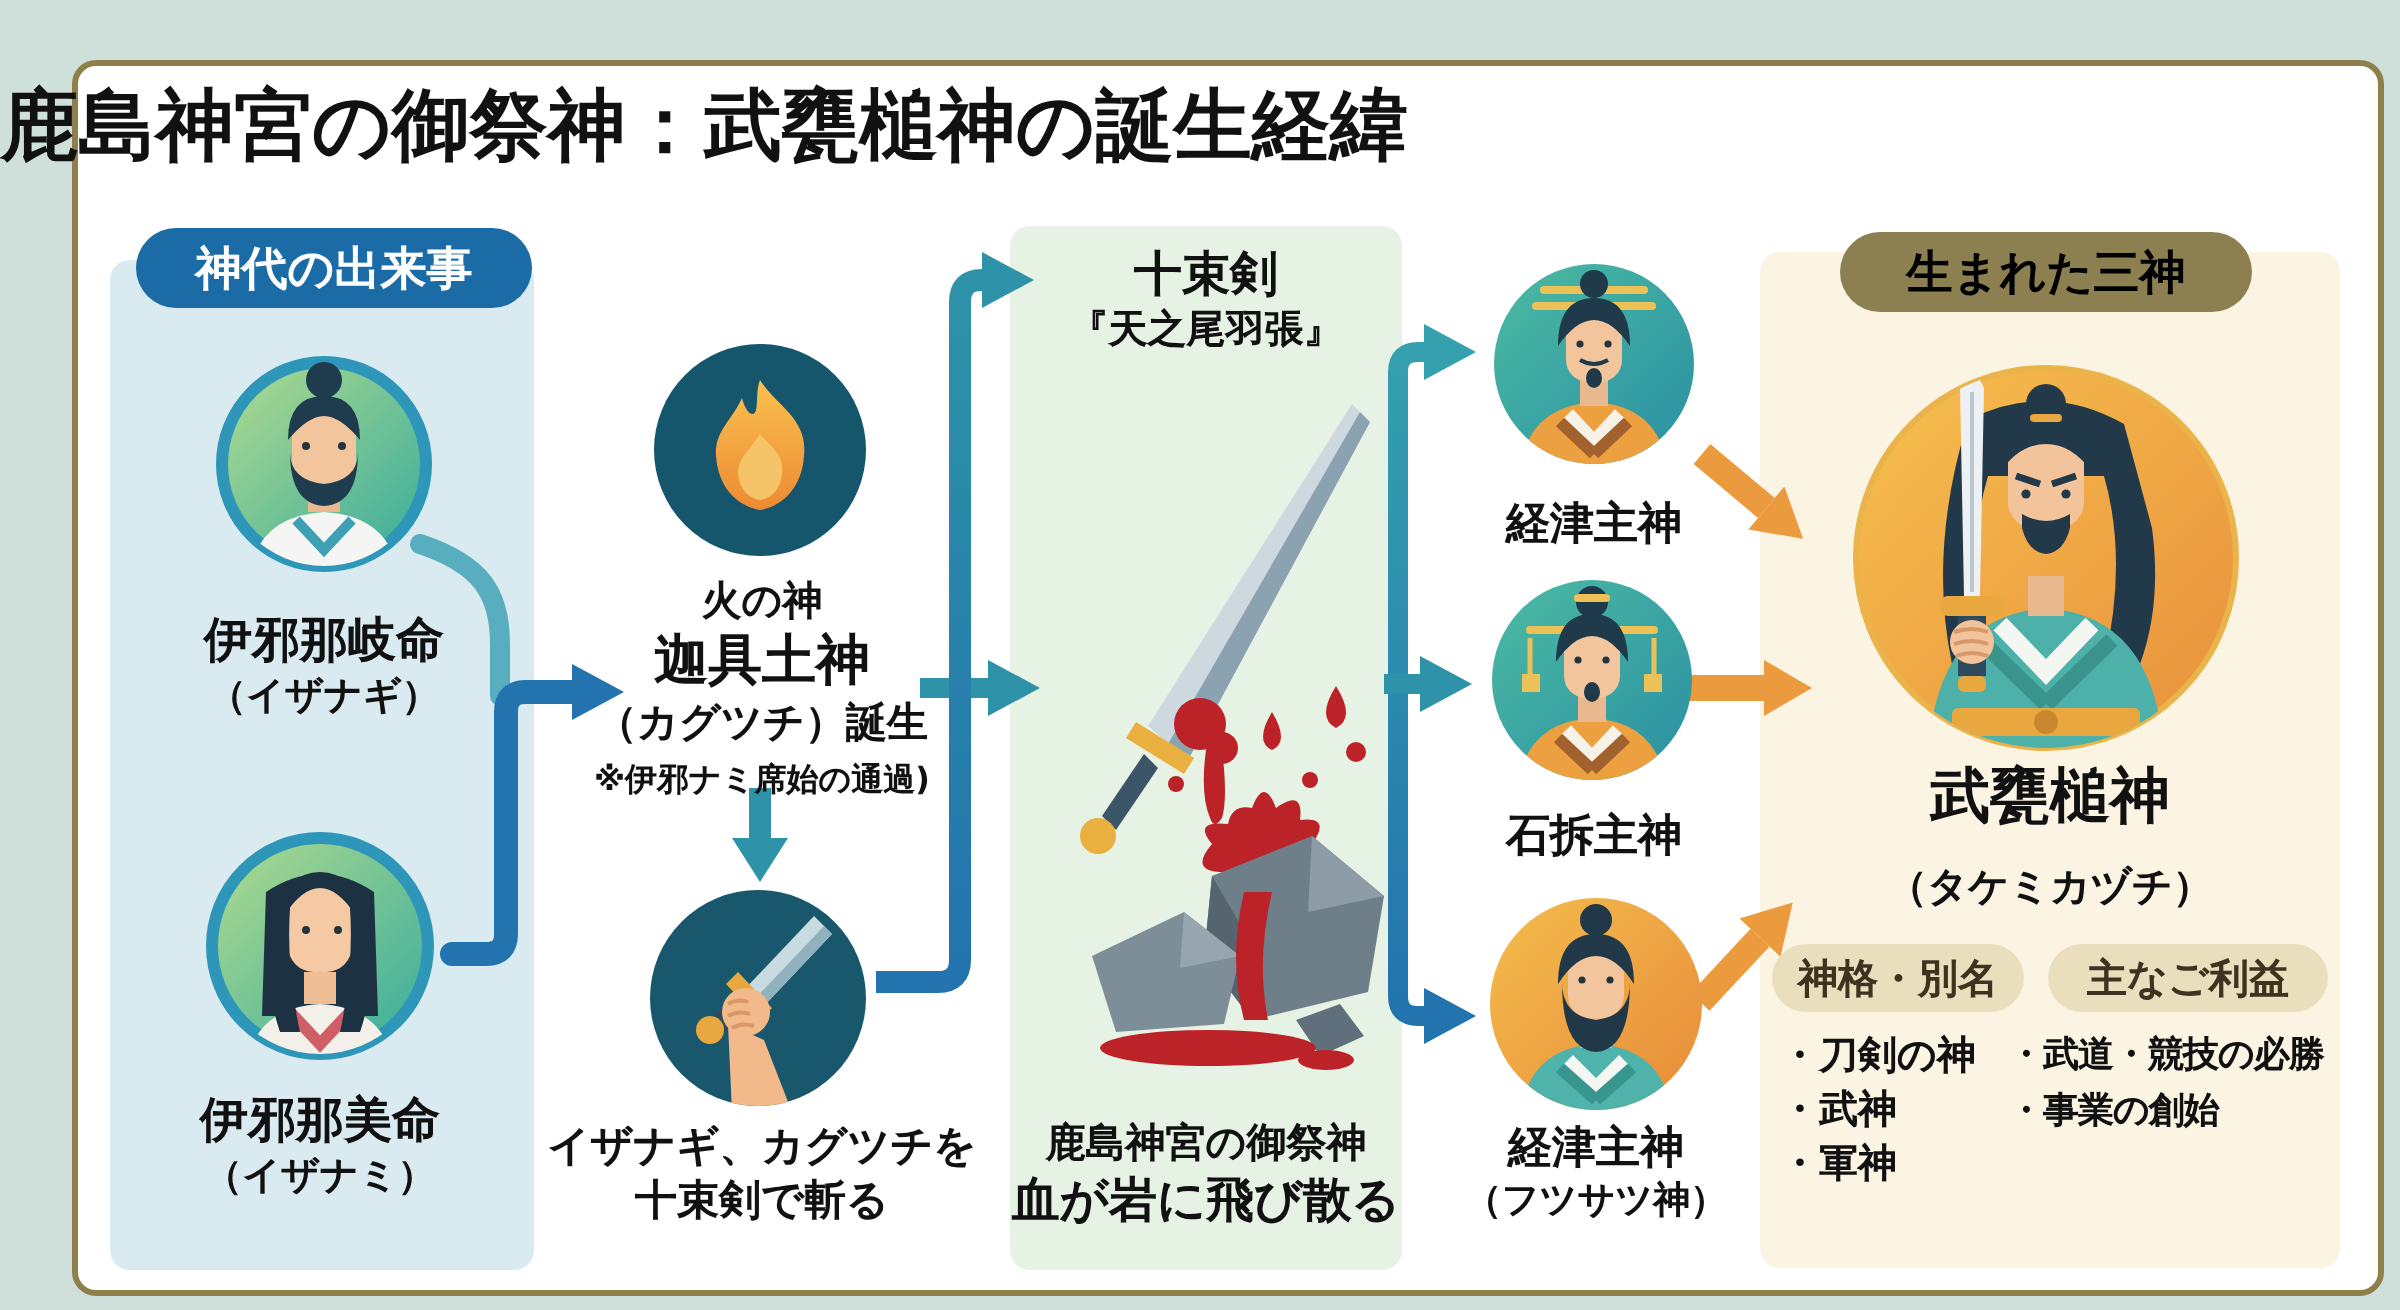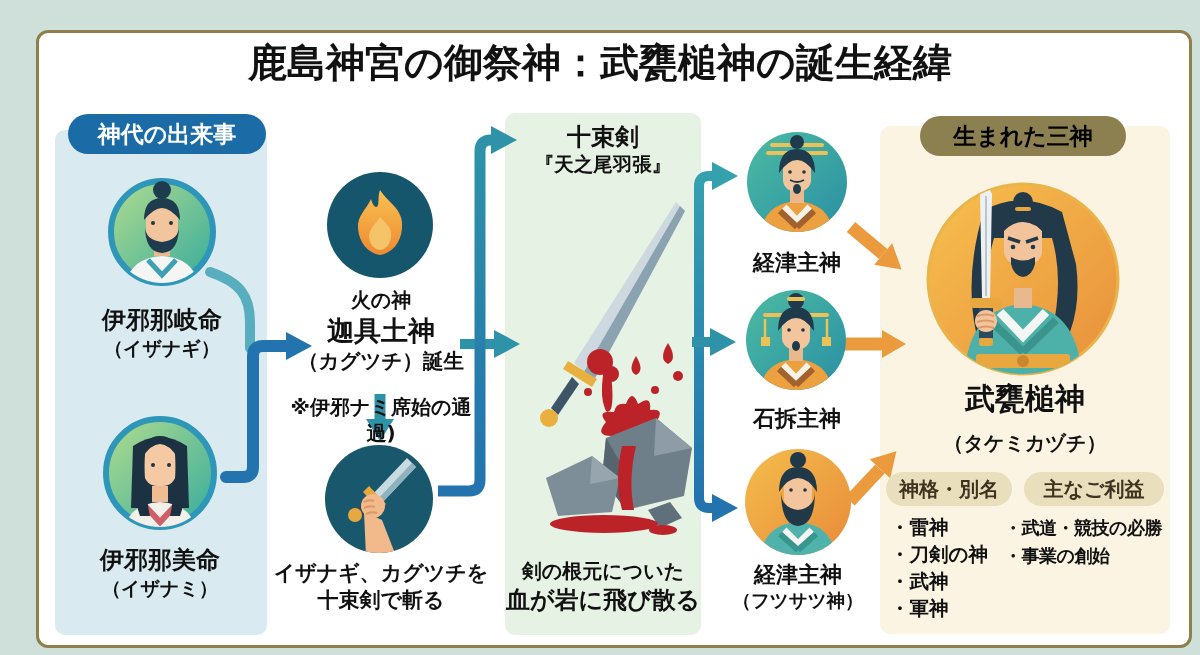--- a/index.html
+++ b/index.html
@@ -1,20 +1,20 @@
 <!DOCTYPE html>
 <html style="--outer_bg: #cfe0db; --card_border: #8f7f4b; --badge_blue: #1a6ba6; --left_panel_bg: #d9ebf0; --green_panel_bg: #e6f2e3; --cream_panel_bg: #fbf4e2; --badge_olive: #8d8050; --tan_badge_bg: #eadfbd; --tan_badge_text: #3f3320; --arrow_teal: #2e93a8; --arrow_blue: #2273ae; --arrow_orange: #ec9a3e; --blood_red: #bc2328;"><head>
 <meta charset="utf-8">
 <style>
   html,body{margin:0;padding:0;}
   .stage{position:relative;width:1200px;height:655px;background:var(--outer_bg,#cfe0db);
     font-family:"DejaVu Sans","Liberation Sans",sans-serif;overflow:hidden;}
   .card{position:absolute;left:36px;top:30px;width:1150px;height:612px;background:#fff;
     border:3px solid var(--card_border,#8f7f4b);border-radius:12px;z-index:0;}
-  .title{position:absolute;left:0;right:0;top:36px;text-align:center;font-size:39px;
+  .title{position:absolute;left:0;right:0;top:36px;text-align:left;font-size:39px;
     font-weight:bold;color:#111;z-index:3;}
   .panel{position:absolute;border-radius:10px;z-index:1;}
   #left-panel{left:55px;top:130px;width:212px;height:505px;background:var(--left_panel_bg,#d9ebf0);}
   #sword-panel{left:505px;top:113px;width:196px;height:522px;background:var(--green_panel_bg,#e6f2e3);}
   #right-panel{left:880px;top:126px;width:290px;height:508px;background:var(--cream_panel_bg,#fbf4e2);}
   .pill{position:absolute;display:flex;align-items:center;justify-content:center;
     font-weight:bold;border-radius:20px;z-index:4;white-space:nowrap;}
   .name-label{position:absolute;font-weight:bold;color:#111;text-align:center;line-height:1.28;z-index:3;}
   .list{position:absolute;font-weight:bold;color:#111;text-align:left;z-index:3;}
   .avatar{position:absolute;z-index:3;}
@@ -152,21 +152,21 @@
         </linearGradient>
     </defs>
     <circle cx="55" cy="55" r="53" fill="#15566c"></circle>
     <path d="M55 20 C63 33 79 39 77 58 C76 73 67 83 55 85 C43 83 34 73 33 58 C32 46 41 40 46 29 C48 37 52 39 53 35 C54 31 53 25 55 20 Z" fill="url(#gF)"></path>
     <path d="M55 47 C61 54 67 57 66 67 C65 75 61 79 55 80 C49 79 45 75 44 67 C44 59 50 55 55 47 Z" fill="#f6c468"></path>
   </svg>
   <div class="name-label" style="left:283px;top:288px;width:196px">
     <div style="font-size:20px">火の神</div>
     <div style="font-size:27px">迦具土神</div>
     <div style="font-size:20.5px">（カグツチ）誕生</div>
-    <div style="font-size:20px;margin-top:21px">※伊邪ナミ席始の通過)</div>
+    <div style="font-size:16px;margin-top:6px">※伊邪ナミ席始の通過)</div>
   </div>
 
   <svg class="avatar" style="left:322px;top:442px" width="114" height="114" viewBox="0 0 114 114">
     <defs>
         <clipPath id="cS">
           <circle cx="57" cy="57" r="54"></circle>
         </clipPath>
       </defs>
     <circle cx="57" cy="57" r="54" fill="#19576d"></circle>
     <g clip-path="url(#cS)">
@@ -212,21 +212,21 @@
     <polygon points="38,298 84,276 112,298 104,332 50,336" fill="#7e8e98"></polygon>
     <polygon points="84,276 112,298 82,304" fill="#97a5ae"></polygon>
     <polygon points="140,330 162,322 174,338 152,348" fill="#5f707c"></polygon>
     <g style="fill:var(--blood_red,#bc2328)">
       <path d="M114 266 q-8 34 0 64 l12 0 q-6 -30 2 -64 z"></path>
       <ellipse cx="96" cy="344" rx="54" ry="9"></ellipse>
         <ellipse cx="155" cy="350" rx="14" ry="5"></ellipse>
     </g>
   </svg>
   <div class="name-label" style="left:503px;top:559px;width:200px">
-    <div style="font-size:20px">剣の根元についた</div>
+    <div style="font-size:20px">鹿島神宮の御祭神</div>
     <div style="font-size:24px">血が岩に飛び散る</div>
   </div>
 
   <svg class="avatar" style="left:744px;top:129px" width="106" height="106" viewBox="0 0 106 106">
     <defs>
       <linearGradient id="gT1" x1="0" y1="0" x2="1" y2="1">
           <stop offset="0" stop-color="#4cbba2"></stop>
           <stop offset="1" stop-color="#2a8fa4"></stop>
         </linearGradient>
       <clipPath id="cT1">
@@ -350,21 +350,20 @@
     </g>
   </svg>
 
   <div class="name-label" style="left:880px;top:380px;width:290px;font-size:30px">武甕槌神</div>
   <div class="name-label" style="left:880px;top:431px;width:290px;font-size:20px">（タケミカヅチ）</div>
 
   <div class="pill" style="left:886px;top:472px;width:126px;height:34px;background:var(--tan_badge_bg,#eadfbd);color:var(--tan_badge_text,#3f3320);font-size:20px">神格・別名</div>
   <div class="pill" style="left:1024px;top:472px;width:140px;height:34px;background:var(--tan_badge_bg,#eadfbd);color:var(--tan_badge_text,#3f3320);font-size:20px">主なご利益</div>
 
   <div class="list" style="left:890px;top:514px;width:120px;font-size:19.5px;line-height:27px">
-    <div>・雷神</div>
     <div>・刀剣の神</div>
     <div>・武神</div>
     <div>・軍神</div>
   </div>
   <div class="list" style="left:1004px;top:514px;width:168px;font-size:18px;line-height:28px;letter-spacing:-0.5px">
     <div>・武道・競技の必勝</div>
     <div>・事業の創始</div>
   </div>
 </div>
 

